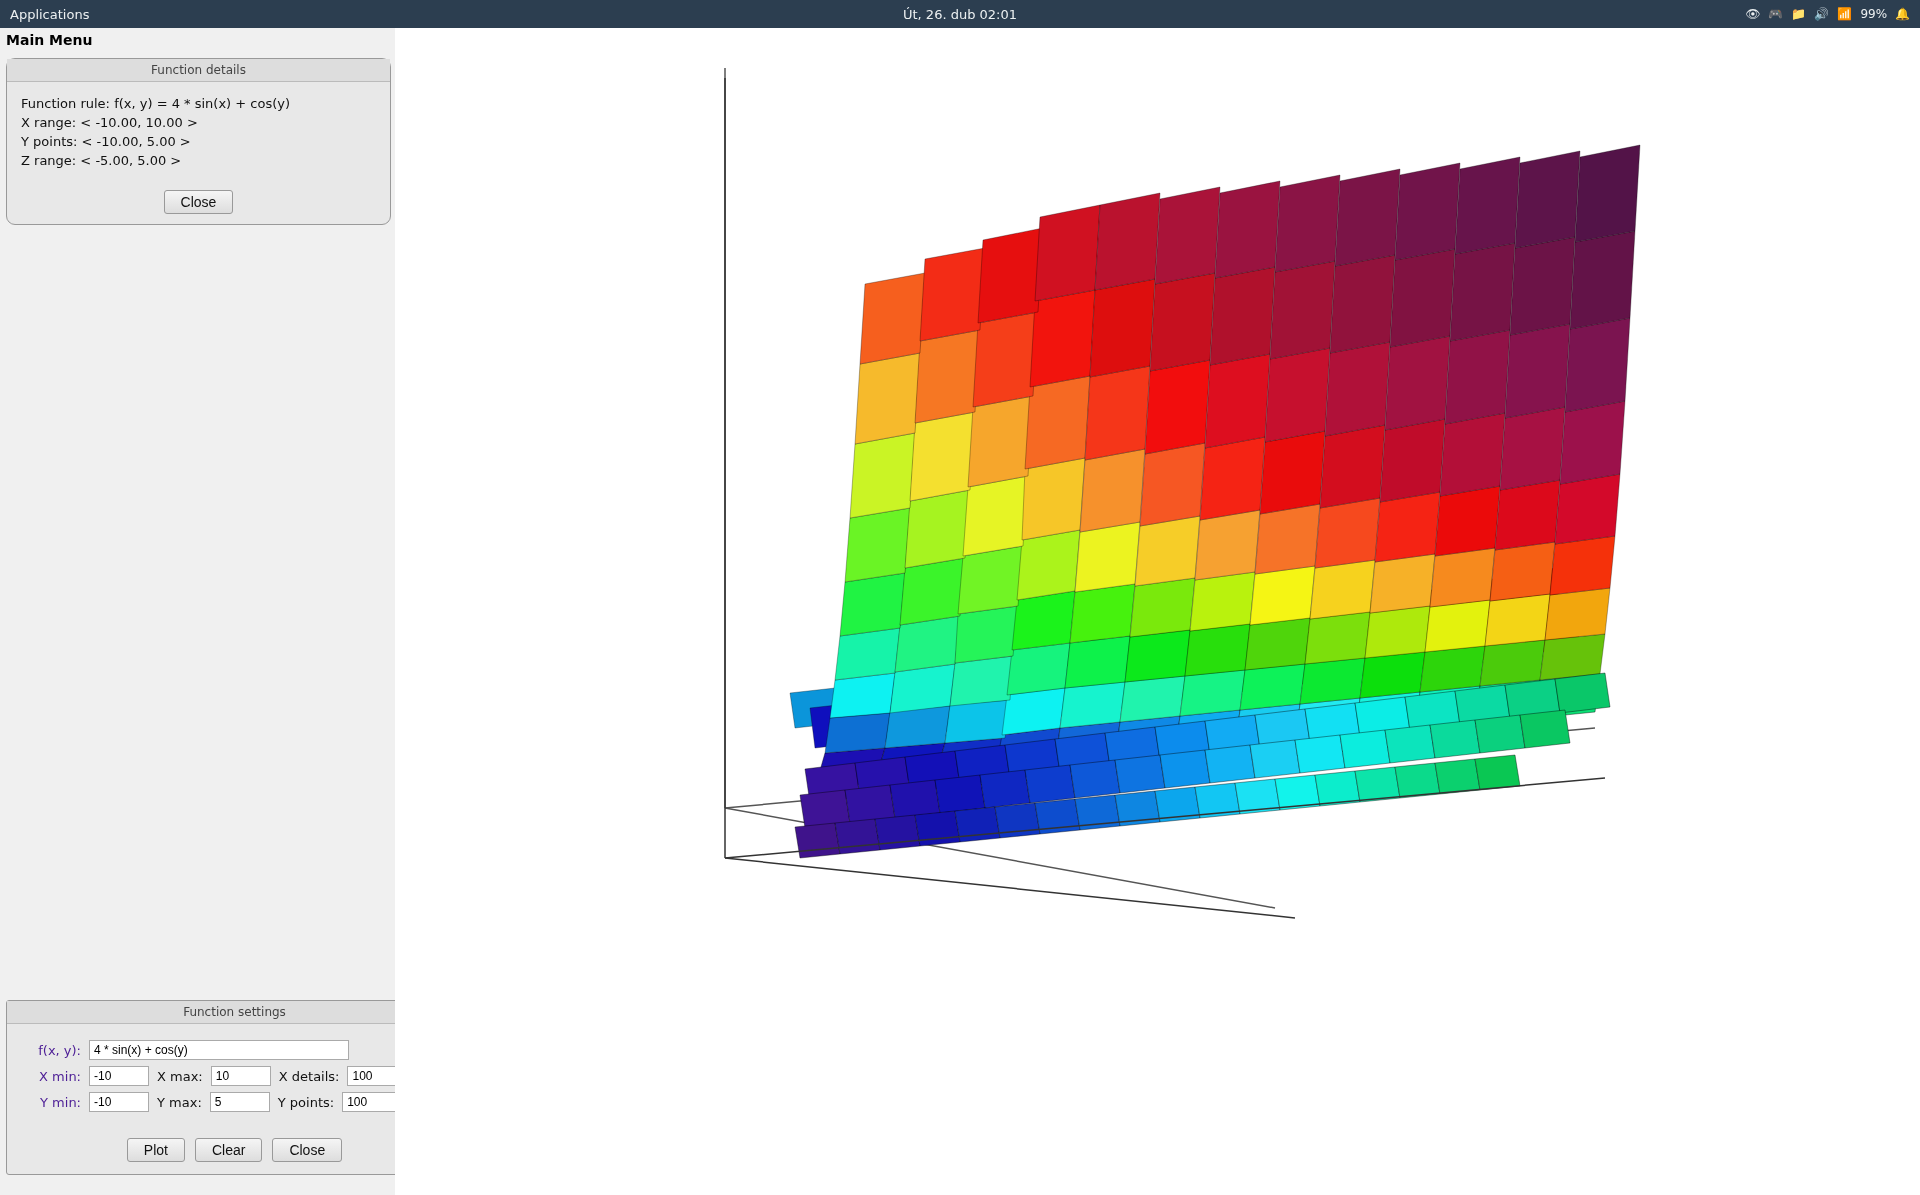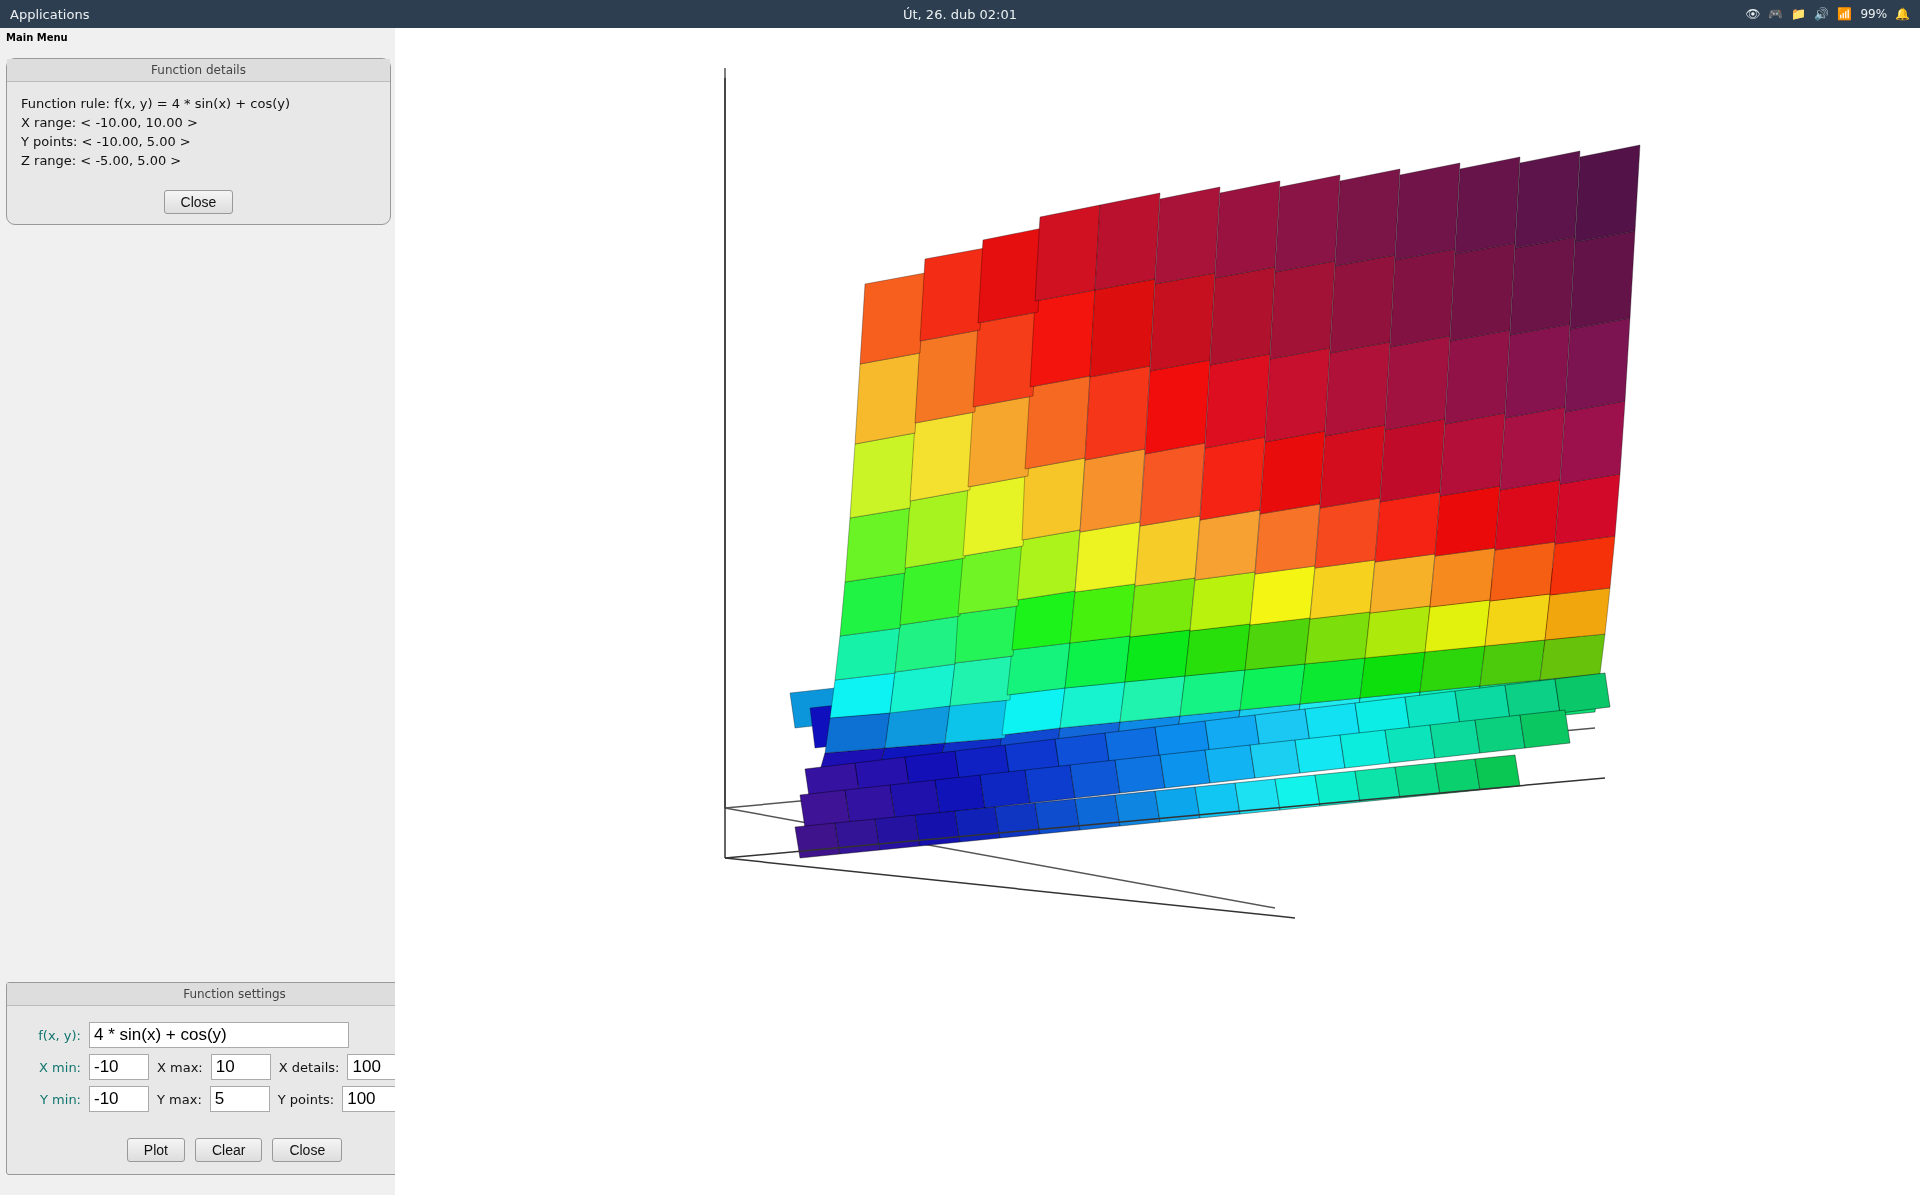--- a/index.html
+++ b/index.html
@@ -35,21 +35,21 @@
       background: #f0f0f0;
       position: relative;
       overflow: hidden;
     }
 
     
     #main-menu-label {
       position: absolute;
       top: 4px;
       left: 6px;
-      font-size: 10px;
+      font-size: 14px;
       font-weight: bold;
       color: #000;
     }
 
     
     #function-details-panel {
       position: absolute;
       top: 30px;
       left: 6px;
       width: 385px;
@@ -100,30 +100,30 @@
     #function-settings-body {
       padding: 10px 14px;
     }
     .settings-row {
       display: flex;
       align-items: center;
       margin: 6px 0;
     }
     .settings-row label {
       font-size: 13px;
-      color: #0f766e;
+      color: #4c1d95;
       width: 60px;
       text-align: right;
       margin-right: 8px;
     }
     .settings-row input[type="text"] {
       border: 1px solid #aaa;
       background: #fff;
       padding: 2px 4px;
-      font-size: 17px;
+      font-size: 12px;
     }
     .settings-row .wide-input {
       width: 260px;
     }
     .settings-row .short-input {
       width: 60px;
     }
     .settings-row .mid-label {
       font-size: 13px;
       color: #111;

